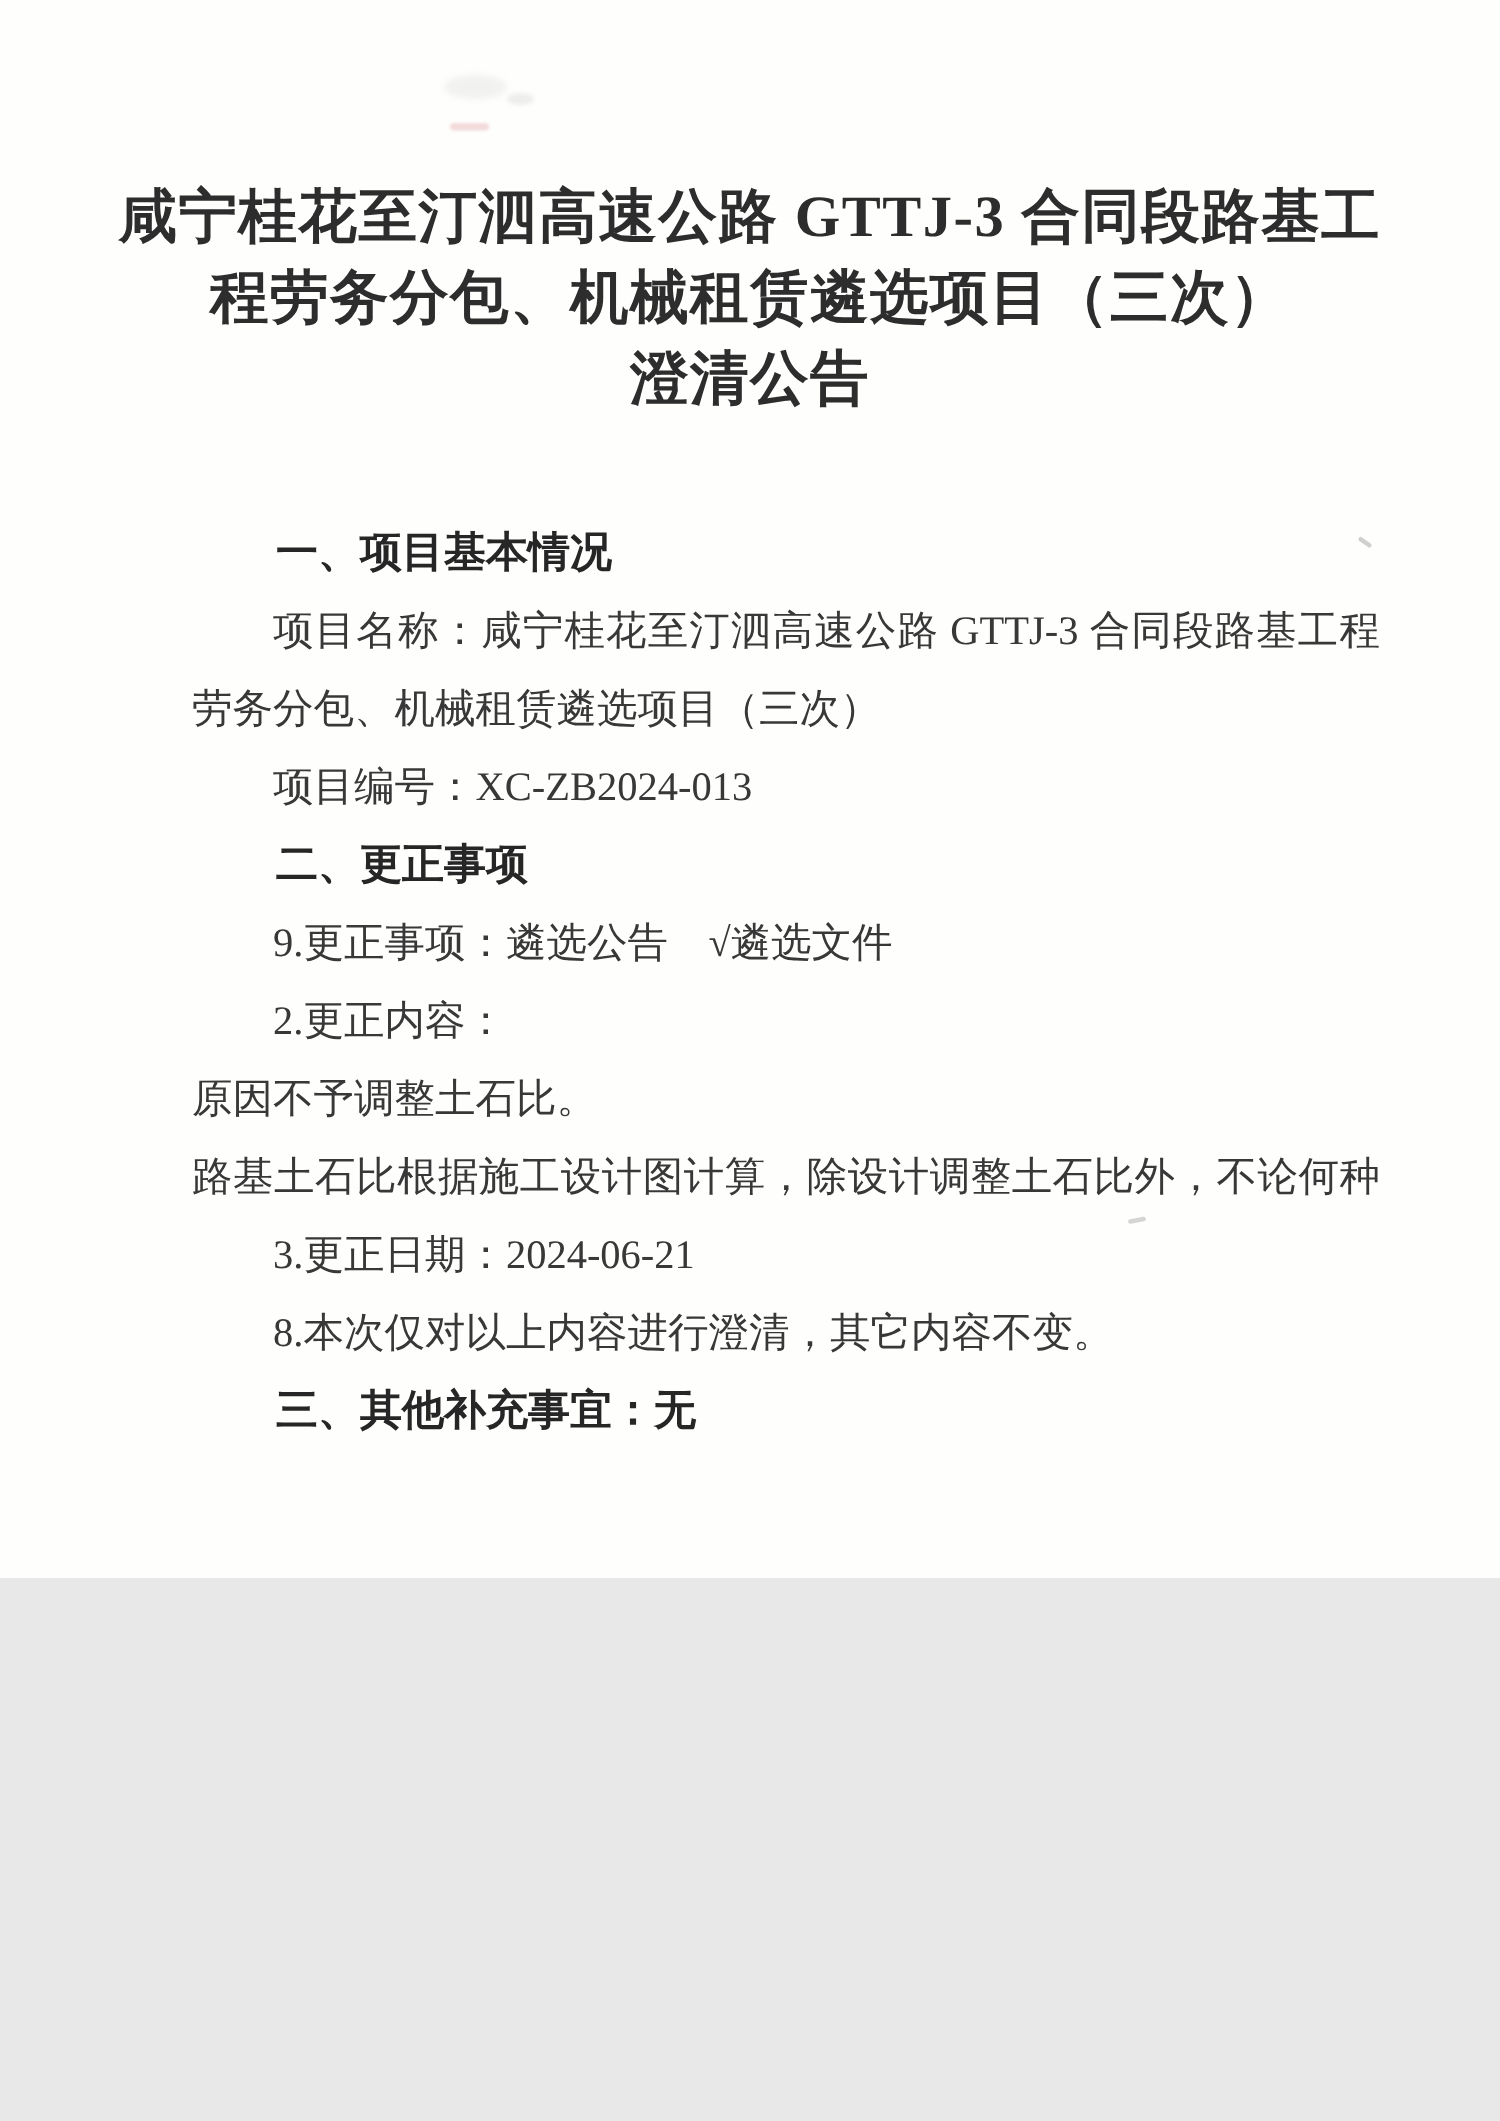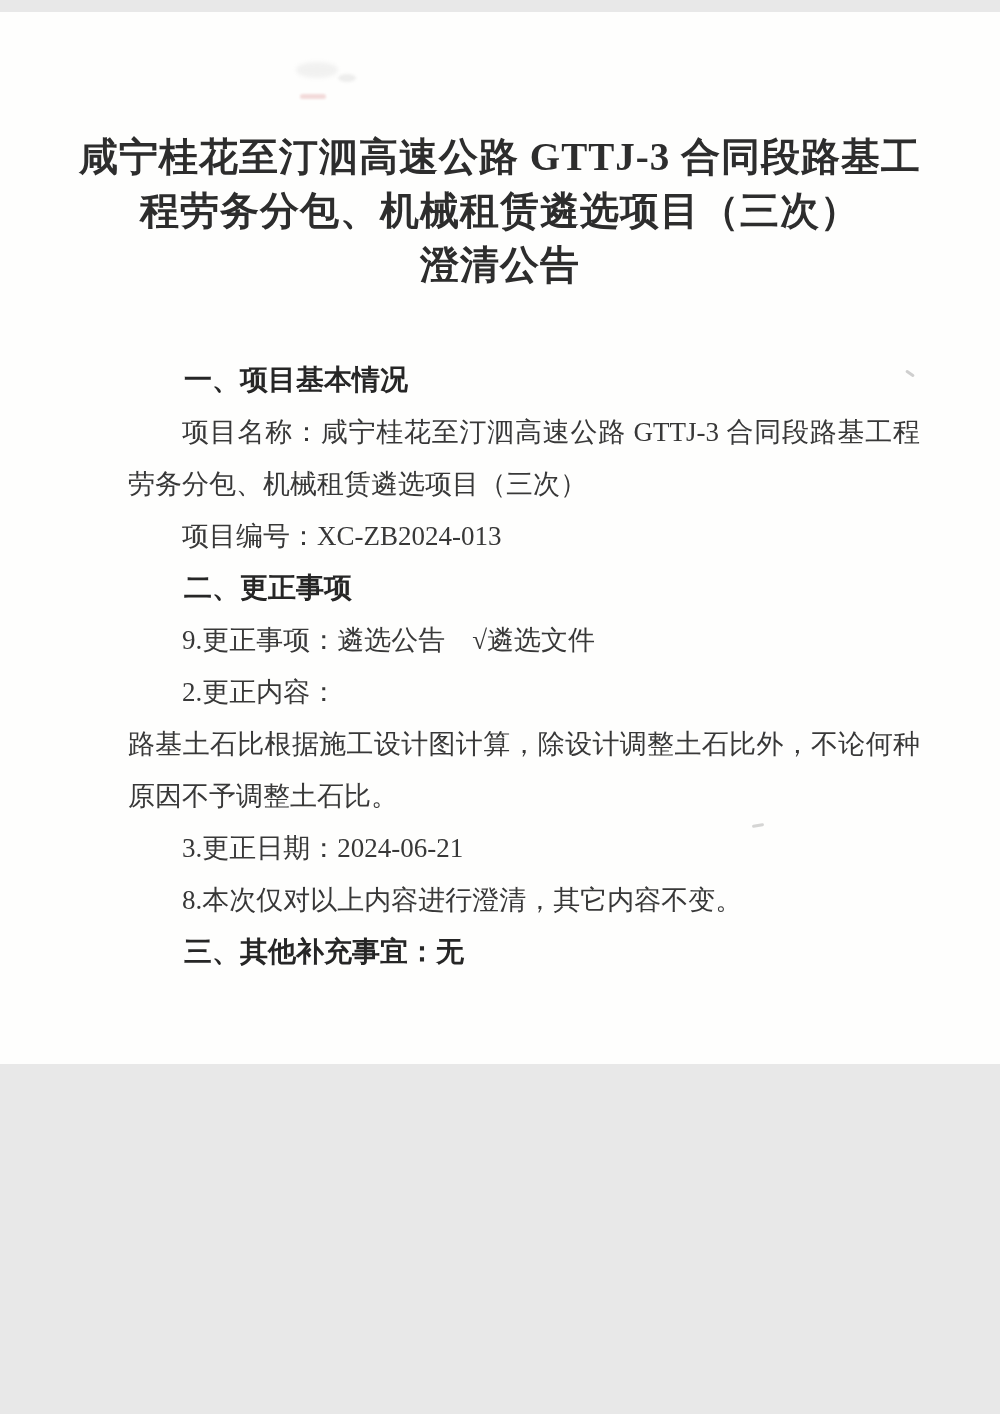--- a/index.html
+++ b/index.html
@@ -1,19 +1,19 @@
 <!DOCTYPE html>
 <html lang="zh" style="--stamp-color: #de4038;"><head>
 <meta charset="utf-8">
 <style>
   html,body{margin:0;padding:0;background:#e8e8e8;}
   .page{
     position:relative;
     width:1000px;height:1052px;
-    margin:12px auto;
+    margin:0 auto;
     background:#fefefdx;
     background:#fefefd;
     overflow:hidden;
     font-family:"Liberation Serif", serif;
   }
   
   .doc-title{
     position:absolute;top:118px;left:0;width:1000px;
     text-align:center;
     font-family:"Liberation Serif", serif;
@@ -83,22 +83,22 @@
   </div>
 
   <div class="body-lines" id="body-lines">
       <div class="line heading">一、项目基本情况</div>
       <div class="line indent fill">项目名称：咸宁桂花至汀泗高速公路 GTTJ-3 合同段路基工程</div>
       <div class="line flush">劳务分包、机械租赁遴选项目（三次）</div>
       <div class="line indent">项目编号：XC-ZB2024-013</div>
       <div class="line heading">二、更正事项</div>
       <div class="line indent">9.更正事项：遴选公告　√遴选文件</div>
       <div class="line indent">2.更正内容：</div>
+      <div class="line flush">原因不予调整土石比。</div>
       <div class="line flush fill">路基土石比根据施工设计图计算，除设计调整土石比外，不论何种</div>
-      <div class="line flush">原因不予调整土石比。</div>
       <div class="line indent">3.更正日期：2024-06-21</div>
       <div class="line indent">8.本次仅对以上内容进行澄清，其它内容不变。</div>
       <div class="line heading">三、其他补充事宜：无</div>
     </div>
 
   <div class="sig-company">湖北兴达路桥有限公司</div>
   <div class="sig-date">2024 年 06 月 21 日</div>
 
   <div class="seal">
     <svg viewBox="0 0 230 230">

